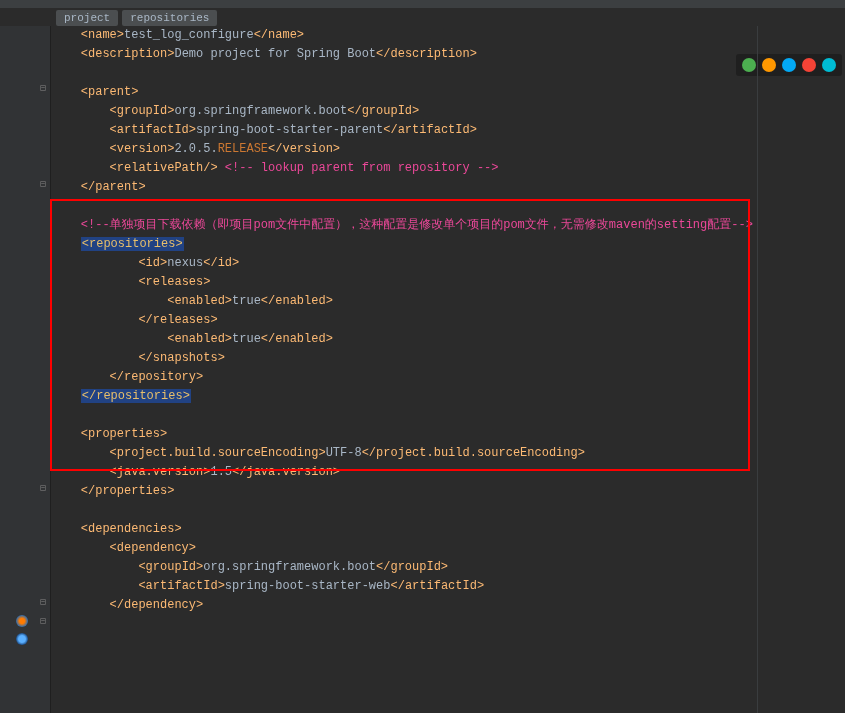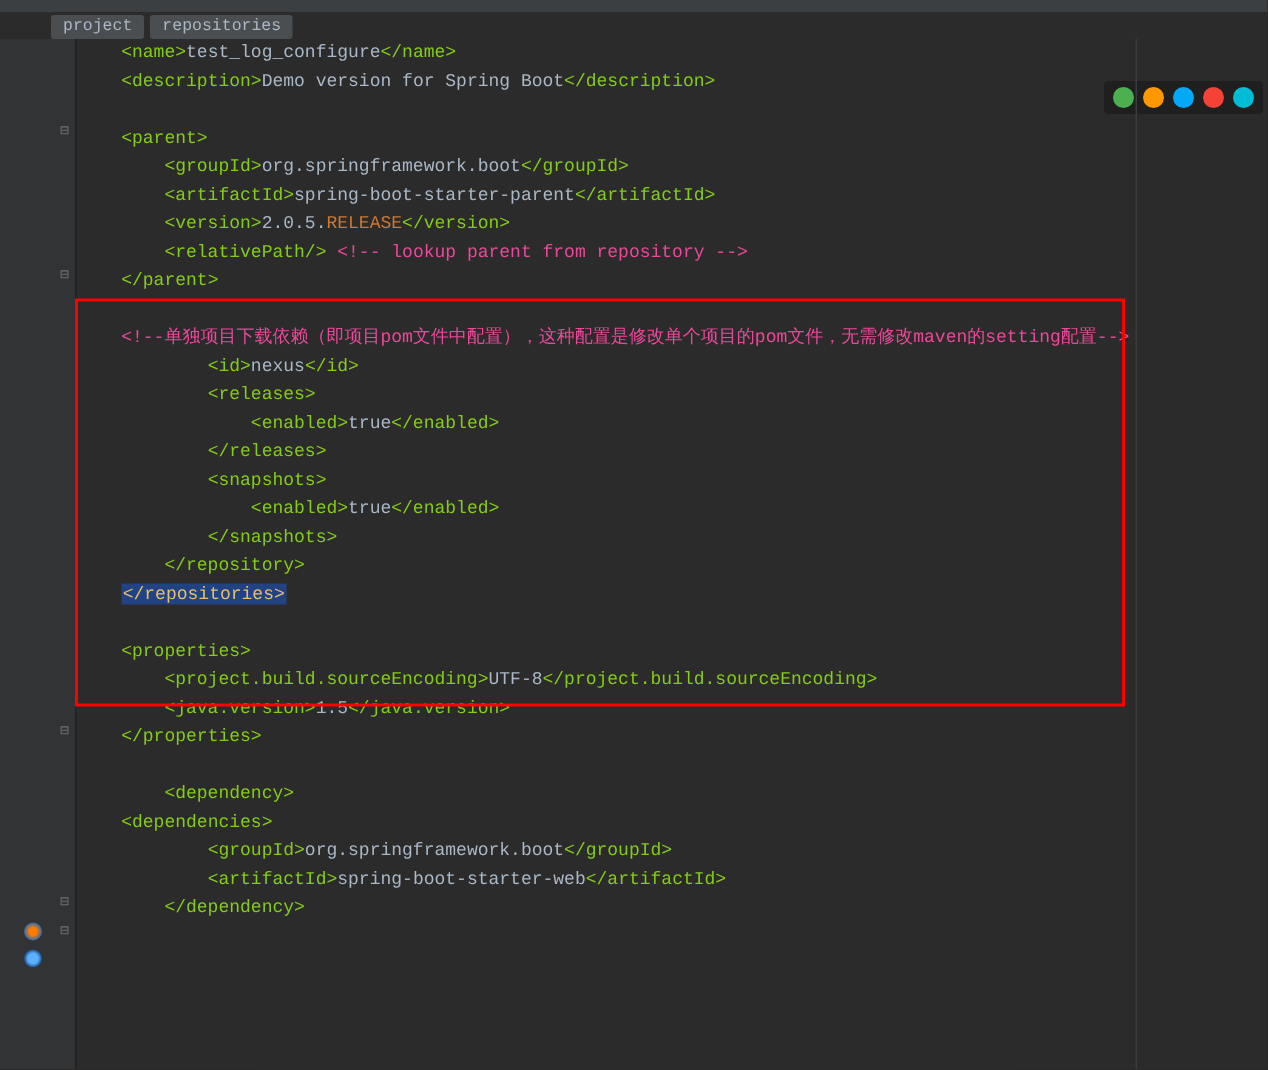--- a/index.html
+++ b/index.html
@@ -1,29 +1,29 @@
 <!DOCTYPE html>
 <html><head>
 <meta charset="utf-8">
 <style>
   html,body{margin:0;padding:0;background:#2b2b2b;width:845px;height:713px;overflow:hidden;font-family:"Consolas","Courier New",monospace;font-size:12px}
   .frame{position:relative;width:845px;height:713px;background:#2b2b2b}
   .top-bar{height:8px;background:#3c3f41}
-  .breadcrumb{position:absolute;left:34px;top:10px;display:flex;gap:4px}
+  .breadcrumb{position:absolute;left:56px;top:10px;display:flex;gap:4px}
   .crumb{background:#4b4e50;color:#a9b7c6;padding:2px 8px;font-size:11px;border-radius:2px}
   .ext-bar{position:absolute;right:3px;top:54px;display:flex;gap:6px;align-items:center;background:#1f1f1f;padding:4px 6px;border-radius:3px}
   .bicon{width:14px;height:14px;border-radius:50%}
   .gutter{position:absolute;left:0;top:26px;width:50px;height:687px;background:#313335;border-right:1px solid #1f1f1f}
   .fold{position:absolute;left:38px;width:10px;height:10px;color:#6e6e6e;font-size:10px;line-height:10px;text-align:center}
   .gutter-icon{position:absolute;left:16px;width:12px;height:12px;border-radius:50%}
   .editor{position:absolute;left:52px;top:26px;width:793px;height:687px}
   .line{height:19px;line-height:19px;white-space:pre;color:#a9b7c6}
   .vguide{position:absolute;left:757px;top:26px;bottom:0;width:0;border-left:1px solid #3a3d3f}
   .red-box{position:absolute;left:50px;top:199px;width:696px;height:268px;border:2px solid #ff0000;pointer-events:none}
-  .tag{color:#84cc16}
+  .tag{color:#fdba74}
   .txt{color:#a9b7c6}
   .cm{color:#ec4899}
   .kw{color:#cc7832;font-weight:normal}
   .hl{background:#214283;color:#e8bf6a;padding:0 1px}
   .indent{display:inline-block}
 </style>
 </head>
 <body>
 
 <div class="frame">
@@ -49,47 +49,47 @@
     <div class="fold" style="top:572px">⊟</div>
     <div class="fold" style="top:591px">⊟</div>
     <div class="gutter-icon" style="top:589px;background:radial-gradient(circle,#ff7b00 30%,#2b6cb0 70%)"></div>
     <div class="gutter-icon" style="top:607px;background:radial-gradient(circle,#5bb0ff 40%,#1d4e89 70%)"></div>
   </div>
 
   <div class="vguide"></div>
 
   <div class="editor">
     <div class="line"><span class="indent">    </span><span class="tag">&lt;name&gt;</span><span class="txt">test_log_configure</span><span class="tag">&lt;/name&gt;</span></div>
-    <div class="line"><span class="indent">    </span><span class="tag">&lt;description&gt;</span><span class="txt">Demo version for Spring Boot</span><span class="tag">&lt;/description&gt;</span></div>
+    <div class="line"><span class="indent">    </span><span class="tag">&lt;description&gt;</span><span class="txt">Demo project for Spring Boot</span><span class="tag">&lt;/description&gt;</span></div>
     <div class="line"> </div>
     <div class="line"><span class="indent">    </span><span class="tag">&lt;parent&gt;</span></div>
     <div class="line"><span class="indent">        </span><span class="tag">&lt;groupId&gt;</span><span class="txt">org.springframework.boot</span><span class="tag">&lt;/groupId&gt;</span></div>
     <div class="line"><span class="indent">        </span><span class="tag">&lt;artifactId&gt;</span><span class="txt">spring-boot-starter-parent</span><span class="tag">&lt;/artifactId&gt;</span></div>
     <div class="line"><span class="indent">        </span><span class="tag">&lt;version&gt;</span><span class="txt">2.0.5.</span><span class="kw">RELEASE</span><span class="tag">&lt;/version&gt;</span></div>
     <div class="line"><span class="indent">        </span><span class="tag">&lt;relativePath/&gt;</span><span class="cm"> &lt;!-- lookup parent from repository --&gt;</span></div>
     <div class="line"><span class="indent">    </span><span class="tag">&lt;/parent&gt;</span></div>
     <div class="line"> </div>
     <div class="line"><span class="indent">    </span><span class="cm">&lt;!--单独项目下载依赖（即项目pom文件中配置），这种配置是修改单个项目的pom文件，无需修改maven的setting配置--&gt;</span></div>
+    <div class="line"><span class="indent">    </span><span class="hl">&lt;repositories&gt;</span></div>
     <div class="line"><span class="indent">            </span><span class="tag">&lt;id&gt;</span><span class="txt">nexus</span><span class="tag">&lt;/id&gt;</span></div>
     <div class="line"><span class="indent">            </span><span class="tag">&lt;releases&gt;</span></div>
     <div class="line"><span class="indent">                </span><span class="tag">&lt;enabled&gt;</span><span class="txt">true</span><span class="tag">&lt;/enabled&gt;</span></div>
     <div class="line"><span class="indent">            </span><span class="tag">&lt;/releases&gt;</span></div>
-    <div class="line"><span class="indent">            </span><span class="tag">&lt;snapshots&gt;</span></div>
     <div class="line"><span class="indent">                </span><span class="tag">&lt;enabled&gt;</span><span class="txt">true</span><span class="tag">&lt;/enabled&gt;</span></div>
     <div class="line"><span class="indent">            </span><span class="tag">&lt;/snapshots&gt;</span></div>
     <div class="line"><span class="indent">        </span><span class="tag">&lt;/repository&gt;</span></div>
     <div class="line"><span class="indent">    </span><span class="hl">&lt;/repositories&gt;</span></div>
     <div class="line"> </div>
     <div class="line"><span class="indent">    </span><span class="tag">&lt;properties&gt;</span></div>
     <div class="line"><span class="indent">        </span><span class="tag">&lt;project.build.sourceEncoding&gt;</span><span class="txt">UTF-8</span><span class="tag">&lt;/project.build.sourceEncoding&gt;</span></div>
     <div class="line"><span class="indent">        </span><span class="tag">&lt;java.version&gt;</span><span class="txt">1.5</span><span class="tag">&lt;/java.version&gt;</span></div>
     <div class="line"><span class="indent">    </span><span class="tag">&lt;/properties&gt;</span></div>
     <div class="line"> </div>
+    <div class="line"><span class="indent">    </span><span class="tag">&lt;dependencies&gt;</span></div>
     <div class="line"><span class="indent">        </span><span class="tag">&lt;dependency&gt;</span></div>
-    <div class="line"><span class="indent">    </span><span class="tag">&lt;dependencies&gt;</span></div>
     <div class="line"><span class="indent">            </span><span class="tag">&lt;groupId&gt;</span><span class="txt">org.springframework.boot</span><span class="tag">&lt;/groupId&gt;</span></div>
     <div class="line"><span class="indent">            </span><span class="tag">&lt;artifactId&gt;</span><span class="txt">spring-boot-starter-web</span><span class="tag">&lt;/artifactId&gt;</span></div>
     <div class="line"><span class="indent">        </span><span class="tag">&lt;/dependency&gt;</span></div>
     <div class="line"> </div>
   </div>
 
   <div class="red-box"></div>
 </div>
 
 </body></html>

